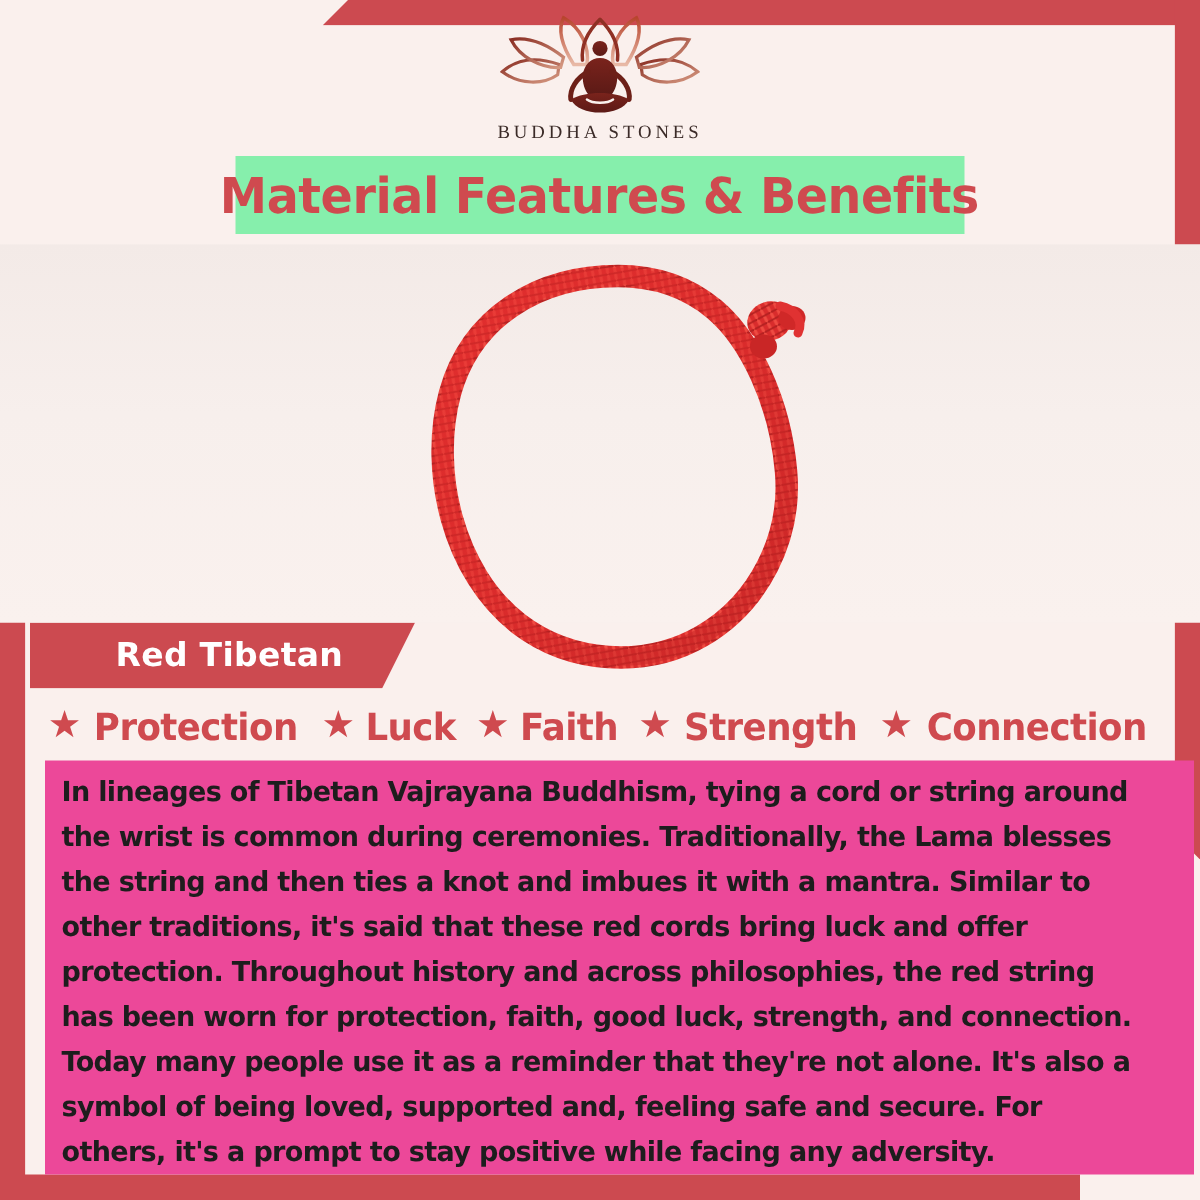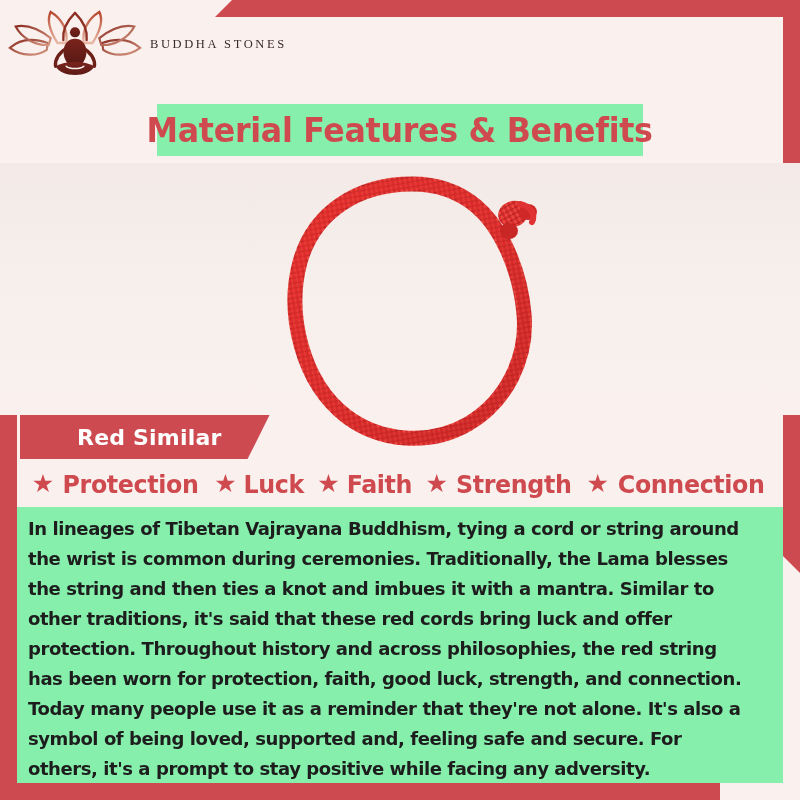--- a/index.html
+++ b/index.html
@@ -65,21 +65,21 @@
     top: 0;
     width: 800px;
     height: 163px;
   }
   .logo-wrap {
     position: absolute;
     left: 0;
     top: 8px;
     width: 800px;
     display: flex;
-    flex-direction: row;
+    flex-direction: column;
     align-items: center;
   }
   .logo-mark {
     width: 150px;
     height: 70px;
     display: block;
   }
   .logo-word {
     margin-top: 3px;
     font-family: "Liberation Serif", serif;
@@ -188,25 +188,25 @@
     font-size: 25px;
     color: #cf4a4f;
     letter-spacing: -0.4px;
     transform: scaleX(0.95);
     white-space: nowrap;
   }
 
   
   .copy-panel {
     position: absolute;
-    left: 17px;
+    left: 30px;
     top: 507px;
     width: 766px;
     height: 276px;
-    background: #86efac;
+    background: #ec4899;
     box-sizing: border-box;
     padding: 7px 22px 0 11px;
   }
   .copy-text {
     font-family: "DejaVu Sans", sans-serif;
     font-weight: bold;
     font-size: 18.4px;
     line-height: 30px;
     color: #1d1d1d;
     letter-spacing: -0.45px;
@@ -304,21 +304,21 @@
                C 196 23 174 16 150 16 Z" fill="none" stroke="url(#cordG)" stroke-width="11" stroke-linecap="round" opacity="0.55"></path>
 
       <ellipse cx="251" cy="46" rx="15" ry="13" fill="url(#braid)" transform="rotate(-18 251 46)"></ellipse>
       <ellipse cx="266" cy="44" rx="9" ry="8" fill="#d02828"></ellipse>
       <ellipse cx="247" cy="63" rx="9" ry="8" fill="#c92626"></ellipse>
       <path d="M258 36 C268 38 274 46 270 54" fill="none" stroke="#e03232" stroke-width="6" stroke-linecap="round"></path>
     </svg>
   </div>
 
   <div class="ribbon">
-    <span class="ribbon-text">Red Similar</span>
+    <span class="ribbon-text">Red Tibetan</span>
   </div>
 
   <div class="benefits">
     <div class="benefit">
       <span class="star">★</span>
       <span class="benefit-label">Protection</span>
     </div>
     <div class="benefit">
       <span class="star">★</span>
       <span class="benefit-label">Luck</span>

